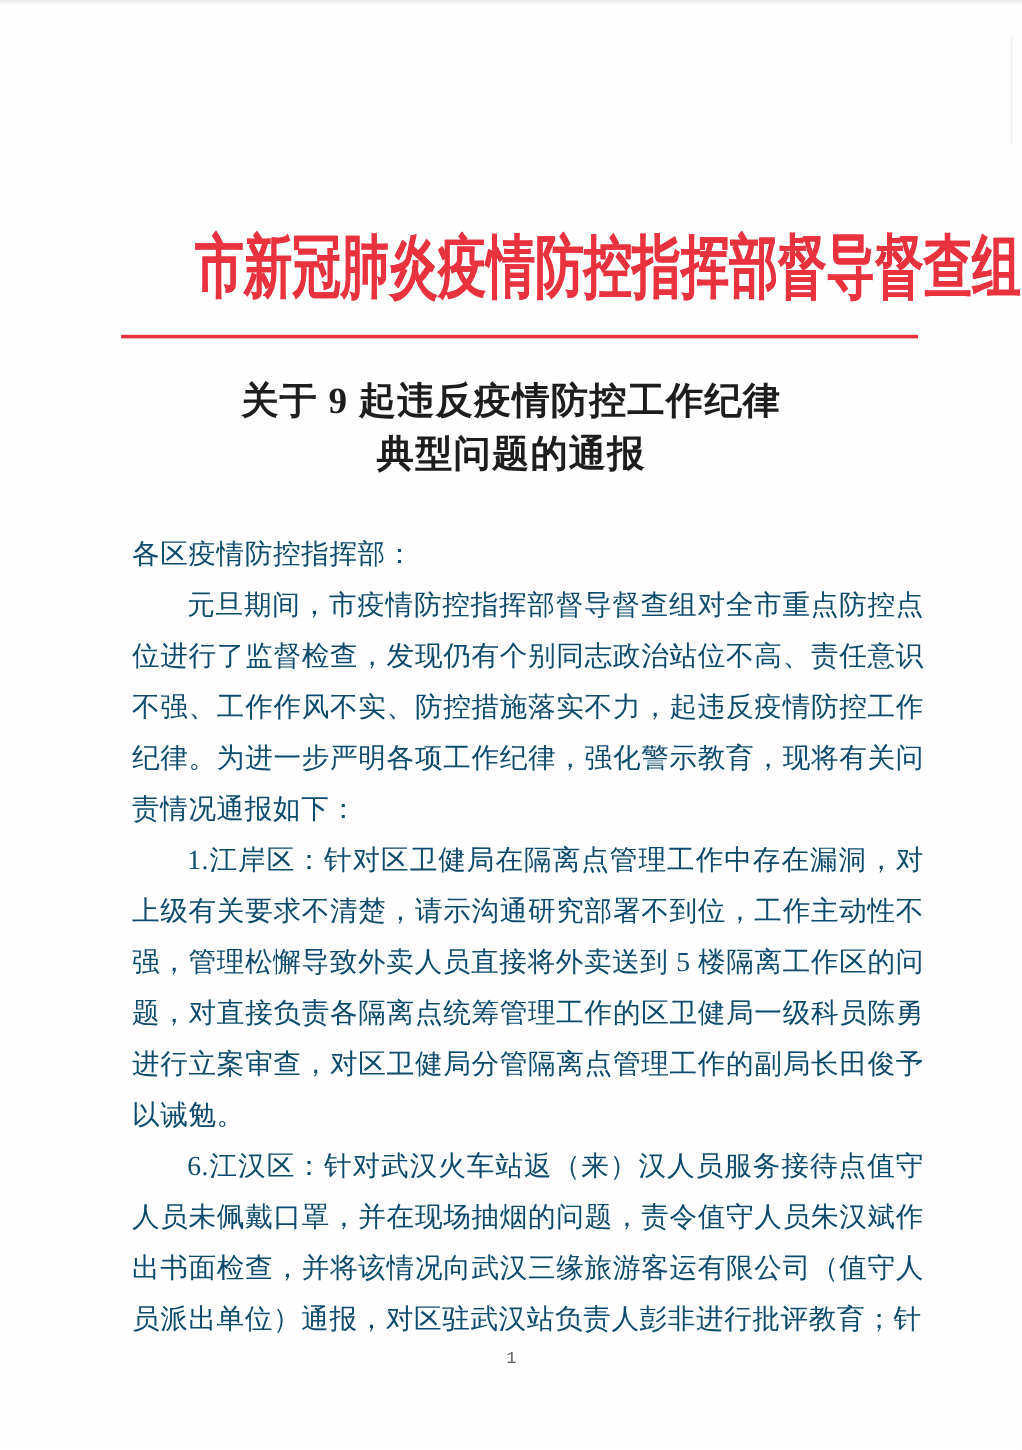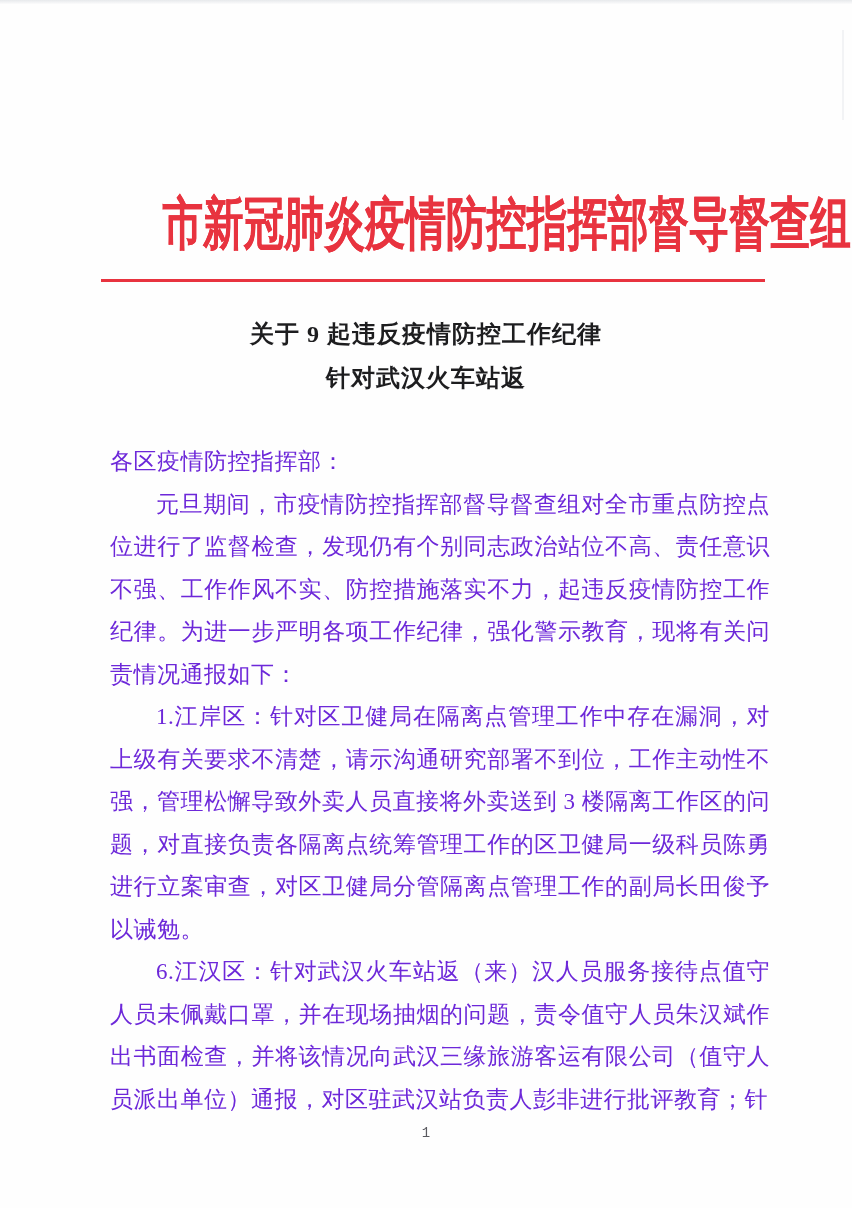--- a/index.html
+++ b/index.html
@@ -57,35 +57,35 @@
     left: 101px;
     width: 664px;
     height: 3px;
   }
   .doc-title {
     position: absolute;
     top: 312px;
     left: 0;
     width: 100%;
     text-align: center;
-    font-size: 24px;
+    font-size: 31px;
     font-weight: bold;
     color: #1d1d1f;
     line-height: 44px;
     letter-spacing: 1px;
   }
   .doc-body {
     position: absolute;
     top: 441px;
     left: 110px;
     width: 660px;
     font-size: 23px;
     line-height: 42.5px;
     letter-spacing: 0.5px;
-    color: #6d28d9;
+    color: #0c4a6e;
     text-align: justify;
   }
   .doc-body p {
     margin: 0;
     text-indent: 2em;
   }
   .doc-body p.salutation {
     text-indent: 0;
   }
   .page-number {
@@ -108,25 +108,25 @@
   <div class="scan-edge-right"></div>
 
   <div class="org-header">
     <span class="org-title" style="color: rgb(232, 51, 63);">市新冠肺炎疫情防控指挥部督导督查组</span>
   </div>
 
   <div class="red-rule" style="background: rgb(232, 51, 63);"></div>
 
   <div class="doc-title">
     <div>关于 9 起违反疫情防控工作纪律</div>
-    <div>针对武汉火车站返</div>
+    <div>典型问题的通报</div>
   </div>
 
   <div class="doc-body">
     <p class="salutation">各区疫情防控指挥部：</p>
     <p>元旦期间，市疫情防控指挥部督导督查组对全市重点防控点位进行了监督检查，发现仍有个别同志政治站位不高、责任意识不强、工作作风不实、防控措施落实不力，起违反疫情防控工作纪律。为进一步严明各项工作纪律，强化警示教育，现将有关问责情况通报如下：</p>
-    <p>1.江岸区：针对区卫健局在隔离点管理工作中存在漏洞，对上级有关要求不清楚，请示沟通研究部署不到位，工作主动性不强，管理松懈导致外卖人员直接将外卖送到 3 楼隔离工作区的问题，对直接负责各隔离点统筹管理工作的区卫健局一级科员陈勇进行立案审查，对区卫健局分管隔离点管理工作的副局长田俊予以诫勉。</p>
+    <p>1.江岸区：针对区卫健局在隔离点管理工作中存在漏洞，对上级有关要求不清楚，请示沟通研究部署不到位，工作主动性不强，管理松懈导致外卖人员直接将外卖送到 5 楼隔离工作区的问题，对直接负责各隔离点统筹管理工作的区卫健局一级科员陈勇进行立案审查，对区卫健局分管隔离点管理工作的副局长田俊予以诫勉。</p>
     <p>6.江汉区：针对武汉火车站返（来）汉人员服务接待点值守人员未佩戴口罩，并在现场抽烟的问题，责令值守人员朱汉斌作出书面检查，并将该情况向武汉三缘旅游客运有限公司（值守人员派出单位）通报，对区驻武汉站负责人彭非进行批评教育；针</p>
   </div>
 
   <div class="page-number">1</div>
 
 </div>
 
 </body></html>

